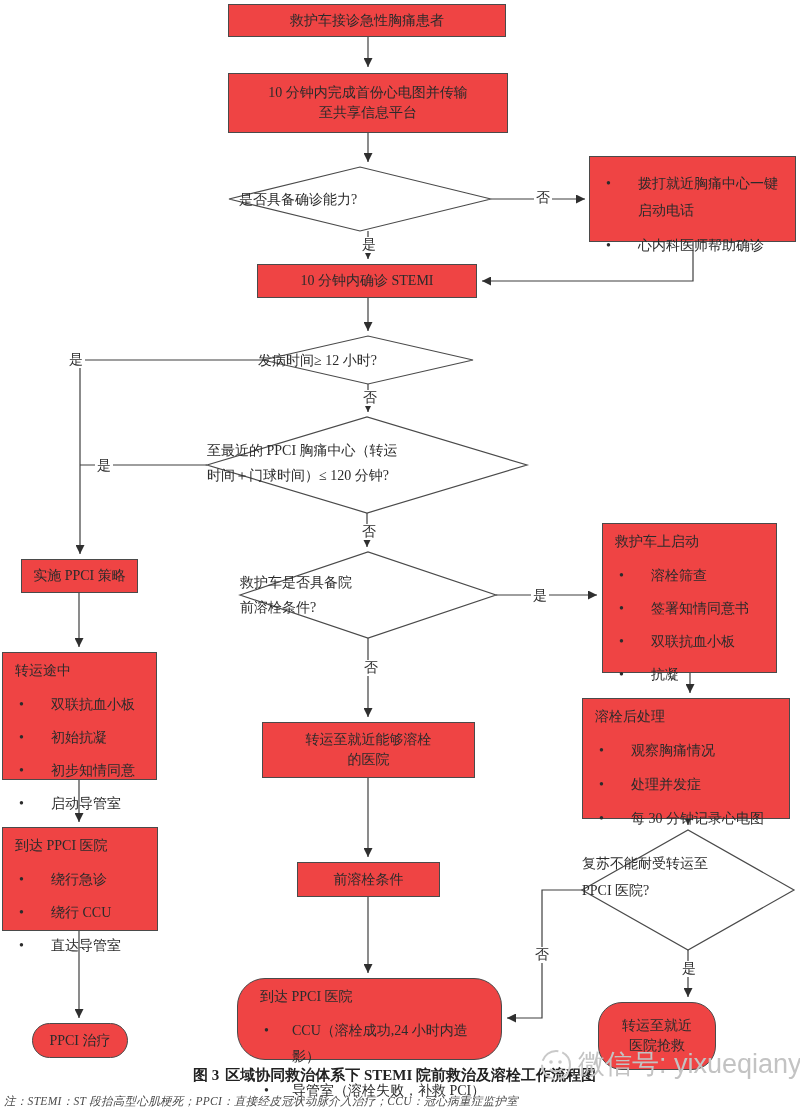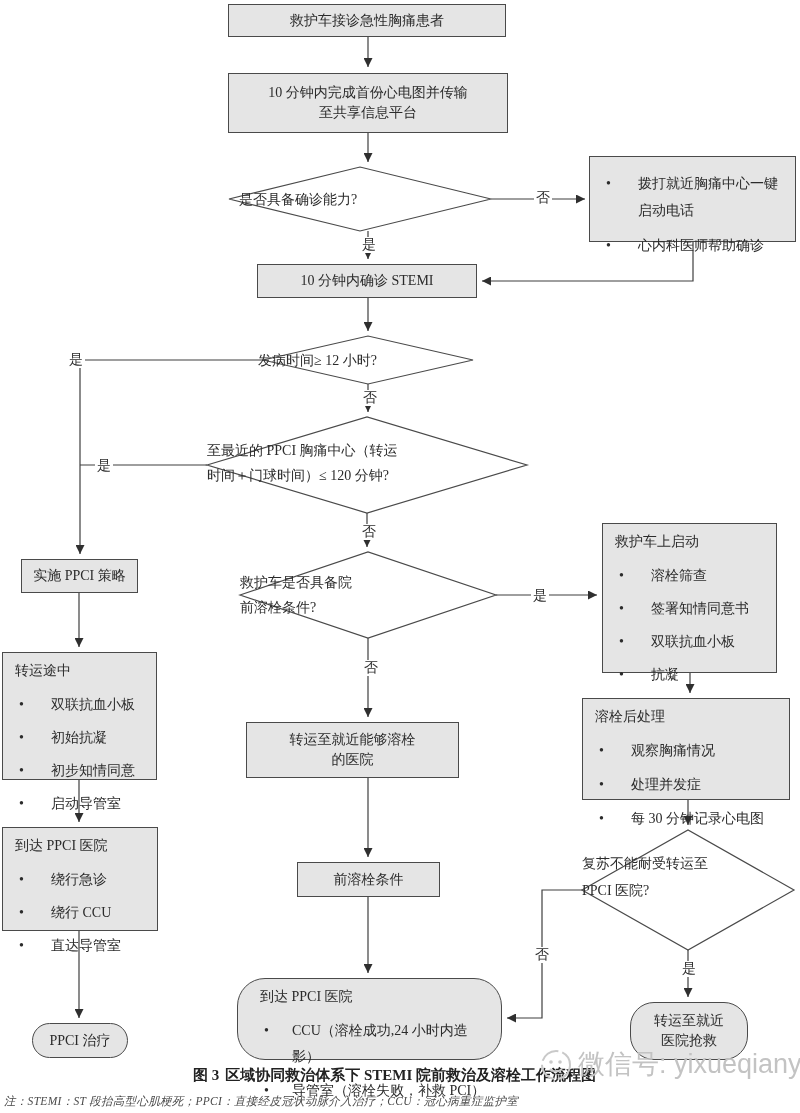--- a/index.html
+++ b/index.html
@@ -2,21 +2,21 @@
 <html><head>
 <meta charset="utf-8">
 <style>
   html,body{margin:0;padding:0;background:#ffffff;}
   #canvas{
     position:relative;width:800px;height:1113px;background:#ffffff;overflow:hidden;
     font-family:"Liberation Serif","DejaVu Serif",serif;color:#2b2b2b;
   }
   #wires{position:absolute;left:0;top:0;z-index:1;}
   .box{
-    position:absolute;background:#e5e5e5;border:1px solid #4a4a4a;
+    position:absolute;background:#ef4444;border:1px solid #4a4a4a;
     box-sizing:border-box;z-index:2;font-size:14px;line-height:1.4;
   }
   .box.center{display:flex;flex-direction:column;align-items:center;justify-content:center;text-align:center;}
   .box.round{border-radius:18px;}
   .box.round-lg{border-radius:28px;}
   .box.list{padding:5px 8px 2px 8px;}
   .box-title{padding-left:4px;line-height:26px;}
   .li{position:relative;padding-left:40px;line-height:26px;margin-top:8px;}
   .li::before{content:"\2022";position:absolute;left:8px;top:0;}
   .li-tight .li{line-height:25px;}
@@ -133,38 +133,38 @@
 
   <div class="box list li-tight" style="left:602px;top:523px;width:175px;height:150px">
     <div class="box-title">救护车上启动</div>
     <div class="li">溶栓筛查</div>
     <div class="li">签署知情同意书</div>
     <div class="li">双联抗血小板</div>
     <div class="li">抗凝</div>
     <div class="li">溶栓</div>
   </div>
 
-  <div class="box list" style="left:582px;top:698px;width:208px;height:102px">
+  <div class="box list" style="left:582px;top:698px;width:208px;height:121px">
     <div class="box-title">溶栓后处理</div>
     <div class="li">观察胸痛情况</div>
     <div class="li">处理并发症</div>
     <div class="li">每 30 分钟记录心电图</div>
   </div>
 
   <div class="dtext" style="left:582px;top:850px;width:212px;line-height:27px">
     <div>复苏不能耐受转运至</div>
     <div>PPCI 医院?</div>
   </div>
 
-  <div class="box center round-lg" style="left:630px;top:1002px;width:118px;height:58px;border-radius:24px">
+  <div class="box center round-lg" style="left:598px;top:1002px;width:118px;height:68px;border-radius:24px">
     <div>转运至就近</div>
     <div>医院抢救</div>
   </div>
 
-  <div class="box center" style="left:246px;top:722px;width:213px;height:56px">
+  <div class="box center" style="left:262px;top:722px;width:213px;height:56px">
     <div>转运至就近能够溶栓</div>
     <div>的医院</div>
   </div>
 
   <div class="box center" style="left:297px;top:862px;width:143px;height:35px">
     <div>前溶栓条件</div>
   </div>
 
   <div class="box list round-lg" style="left:237px;top:978px;width:265px;height:82px;padding-left:18px">
     <div class="box-title">到达 PPCI 医院</div>

